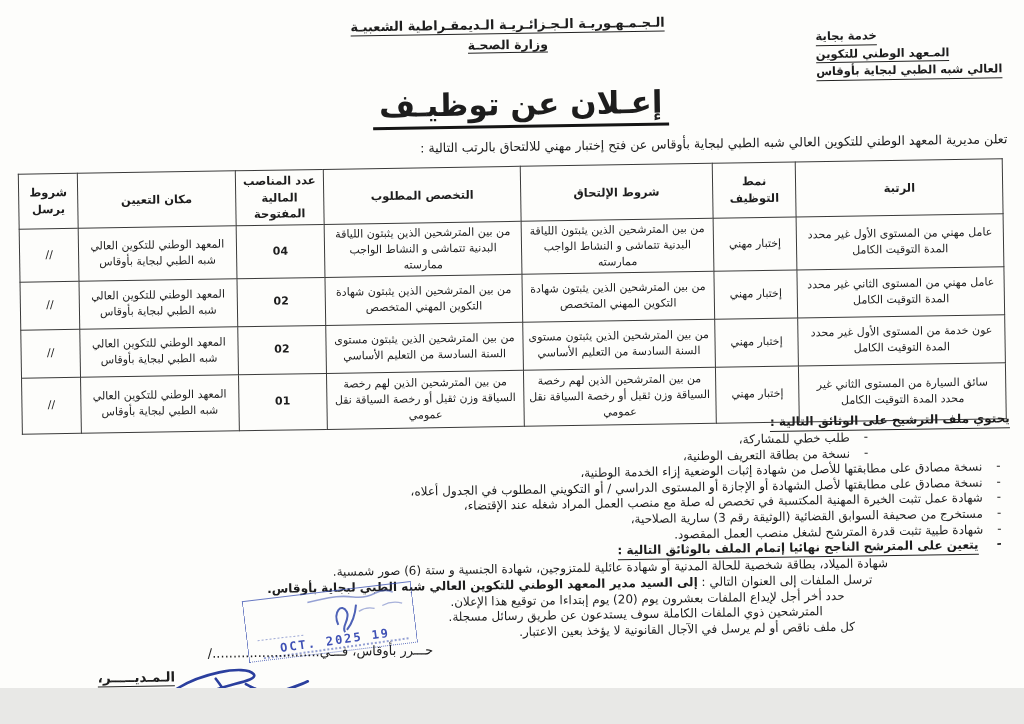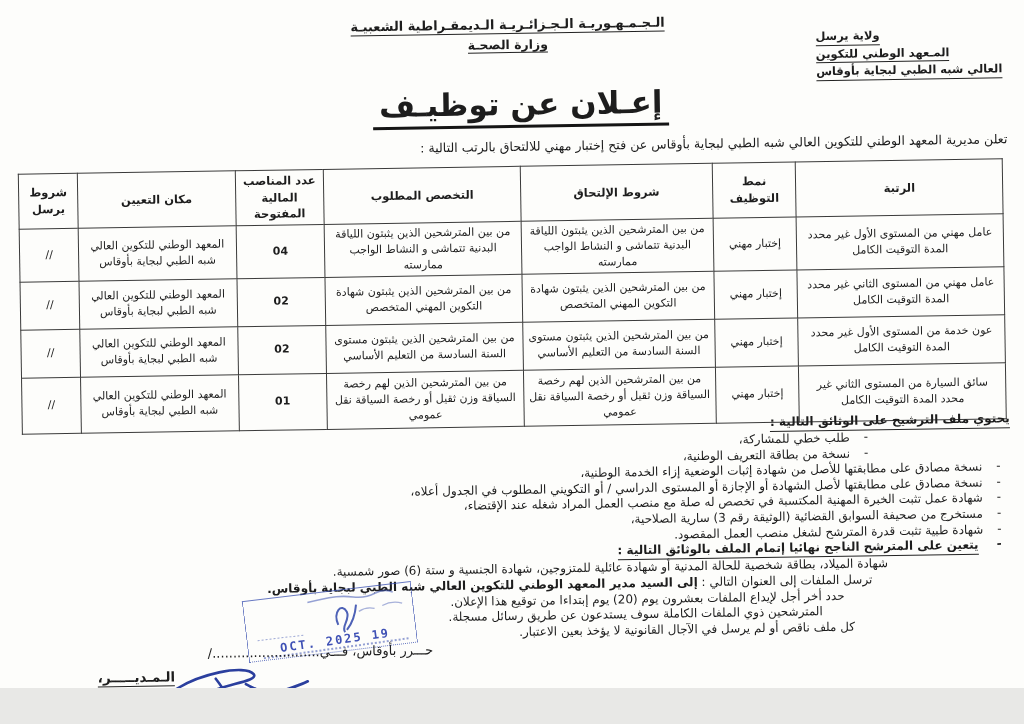--- a/index.html
+++ b/index.html
@@ -67,21 +67,21 @@
 
 <div class="page">
   <div class="sheet">
 
     <div class="center-head">
       <div><span class="republic">الـجـمـهـوريـة الـجـزائـريـة الـديمقـراطية الشعبيـة</span></div>
       <div><span class="ministry">وزارة الصحـة</span></div>
     </div>
 
     <div class="region-block">
-      <div>ولاية يرسل</div>
+      <div>خدمة بجاية</div>
       <div>المـعهد الوطني للتكوين</div>
       <div>العالي شبه الطبي لبجاية بأوقاس</div>
     </div>
 
     <div class="big-title-wrap">
       <span class="big-title">إعـلان عن توظيـف</span>
     </div>
 
     <div class="intro">تعلن مديرية المعهد الوطني للتكوين العالي شبه الطبي لبجاية بأوقاس عن فتح إختبار مهني للالتحاق بالرتب التالية :</div>
 

